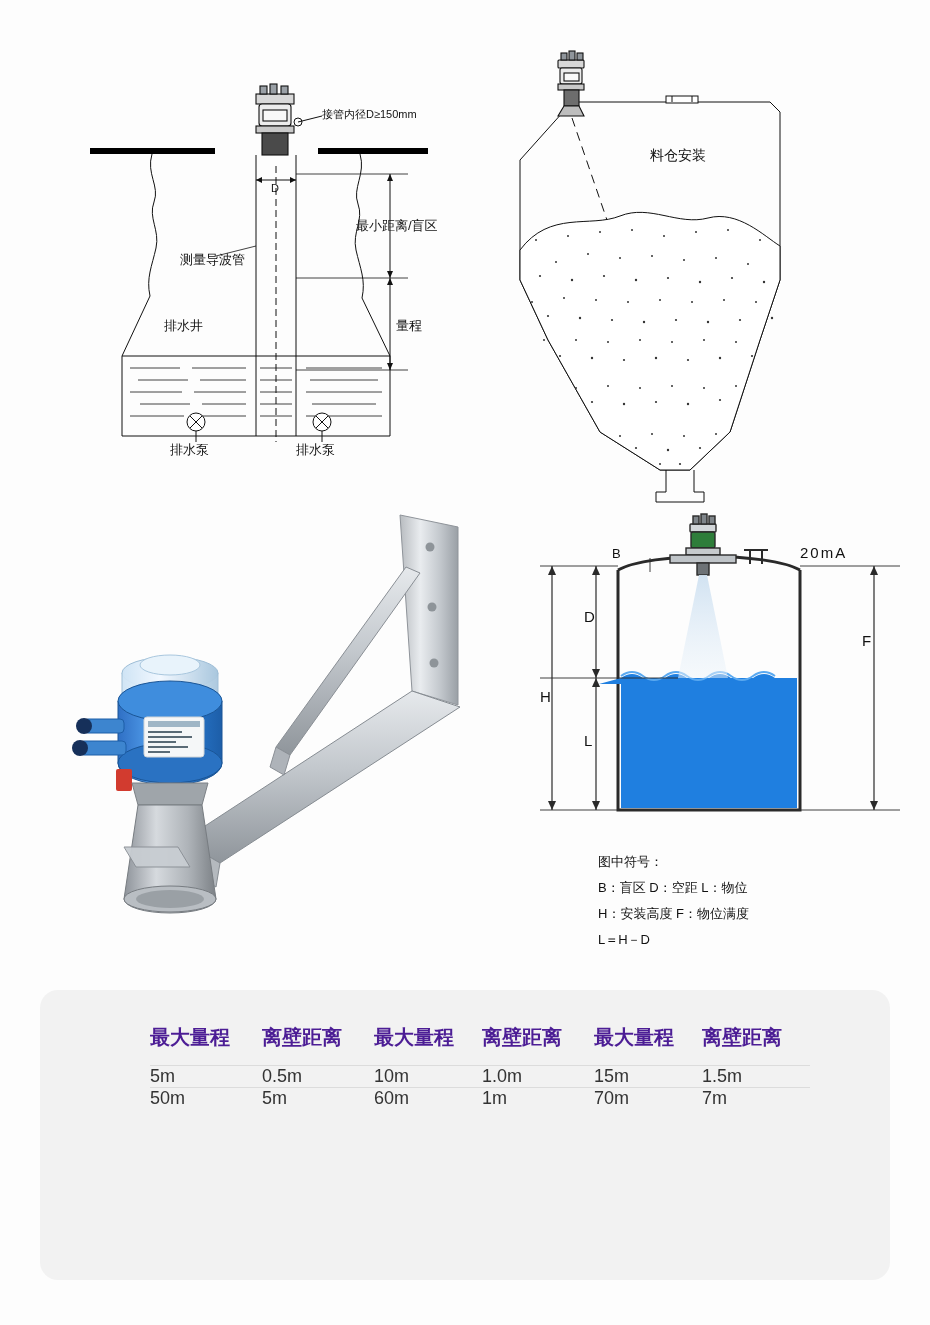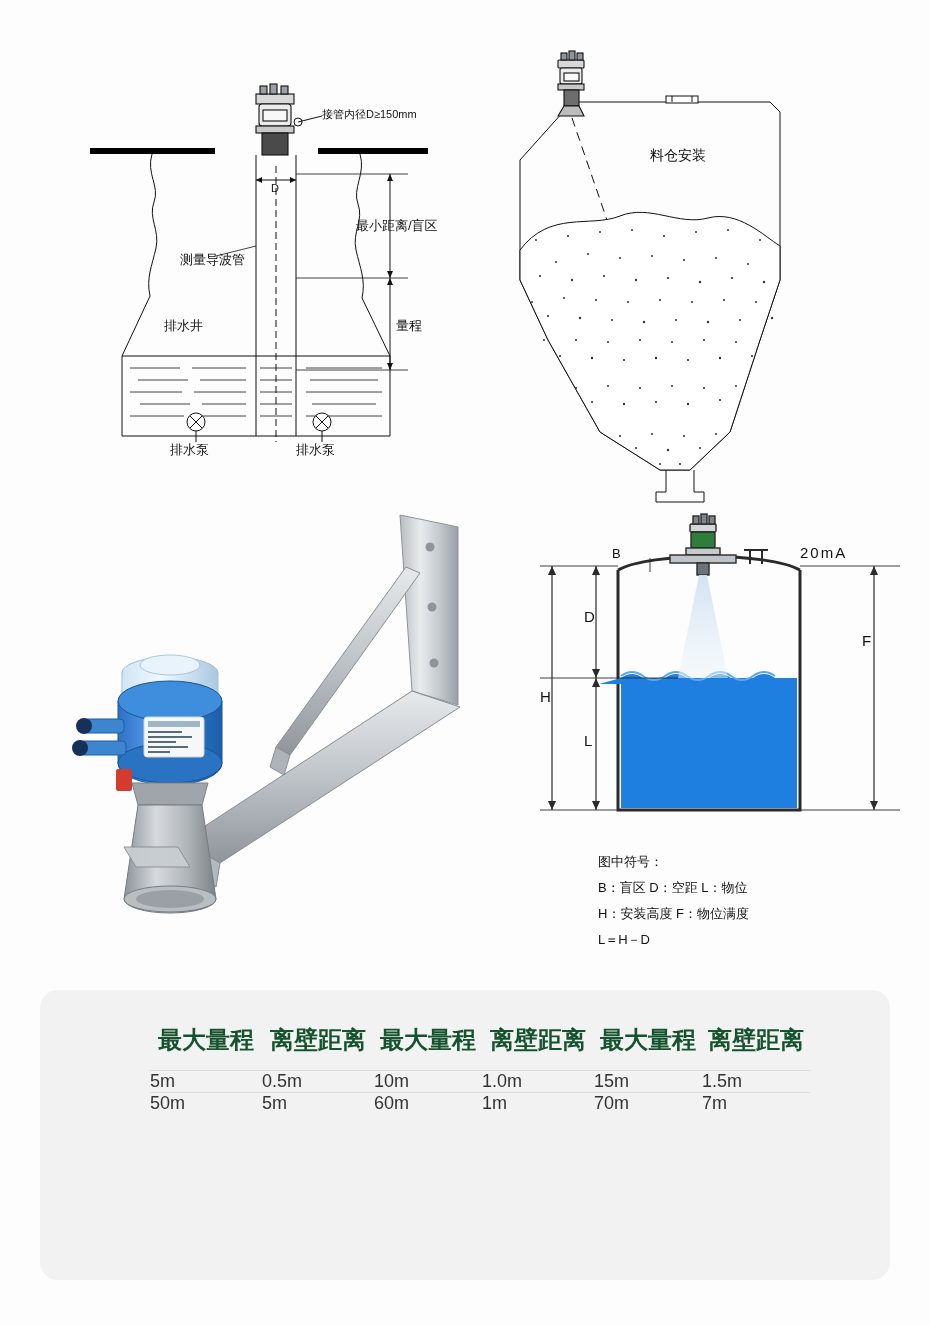--- a/index.html
+++ b/index.html
@@ -77,24 +77,24 @@
     background: #f2f2f2;
     border-radius: 18px;
   }
   #range-table {
     position: absolute;
     left: 110px; top: 28px;
     width: 660px;
     border-collapse: collapse;
   }
   #range-table th {
-    text-align: center;
-    font-size: 24px;
+    text-align: left;
+    font-size: 20px;
     font-weight: bold;
-    color: #14532d;
+    color: #4c1d95;
     padding: 6px 0 14px 0;
   }
   #range-table td {
     text-align: left;
     font-size: 18px;
     color: #333;
     padding: 0 0;
     border-top: 1px solid #dcdcdc;
   }
   #range-table th:nth-child(1), #range-table td:nth-child(1) { width: 112px; }

